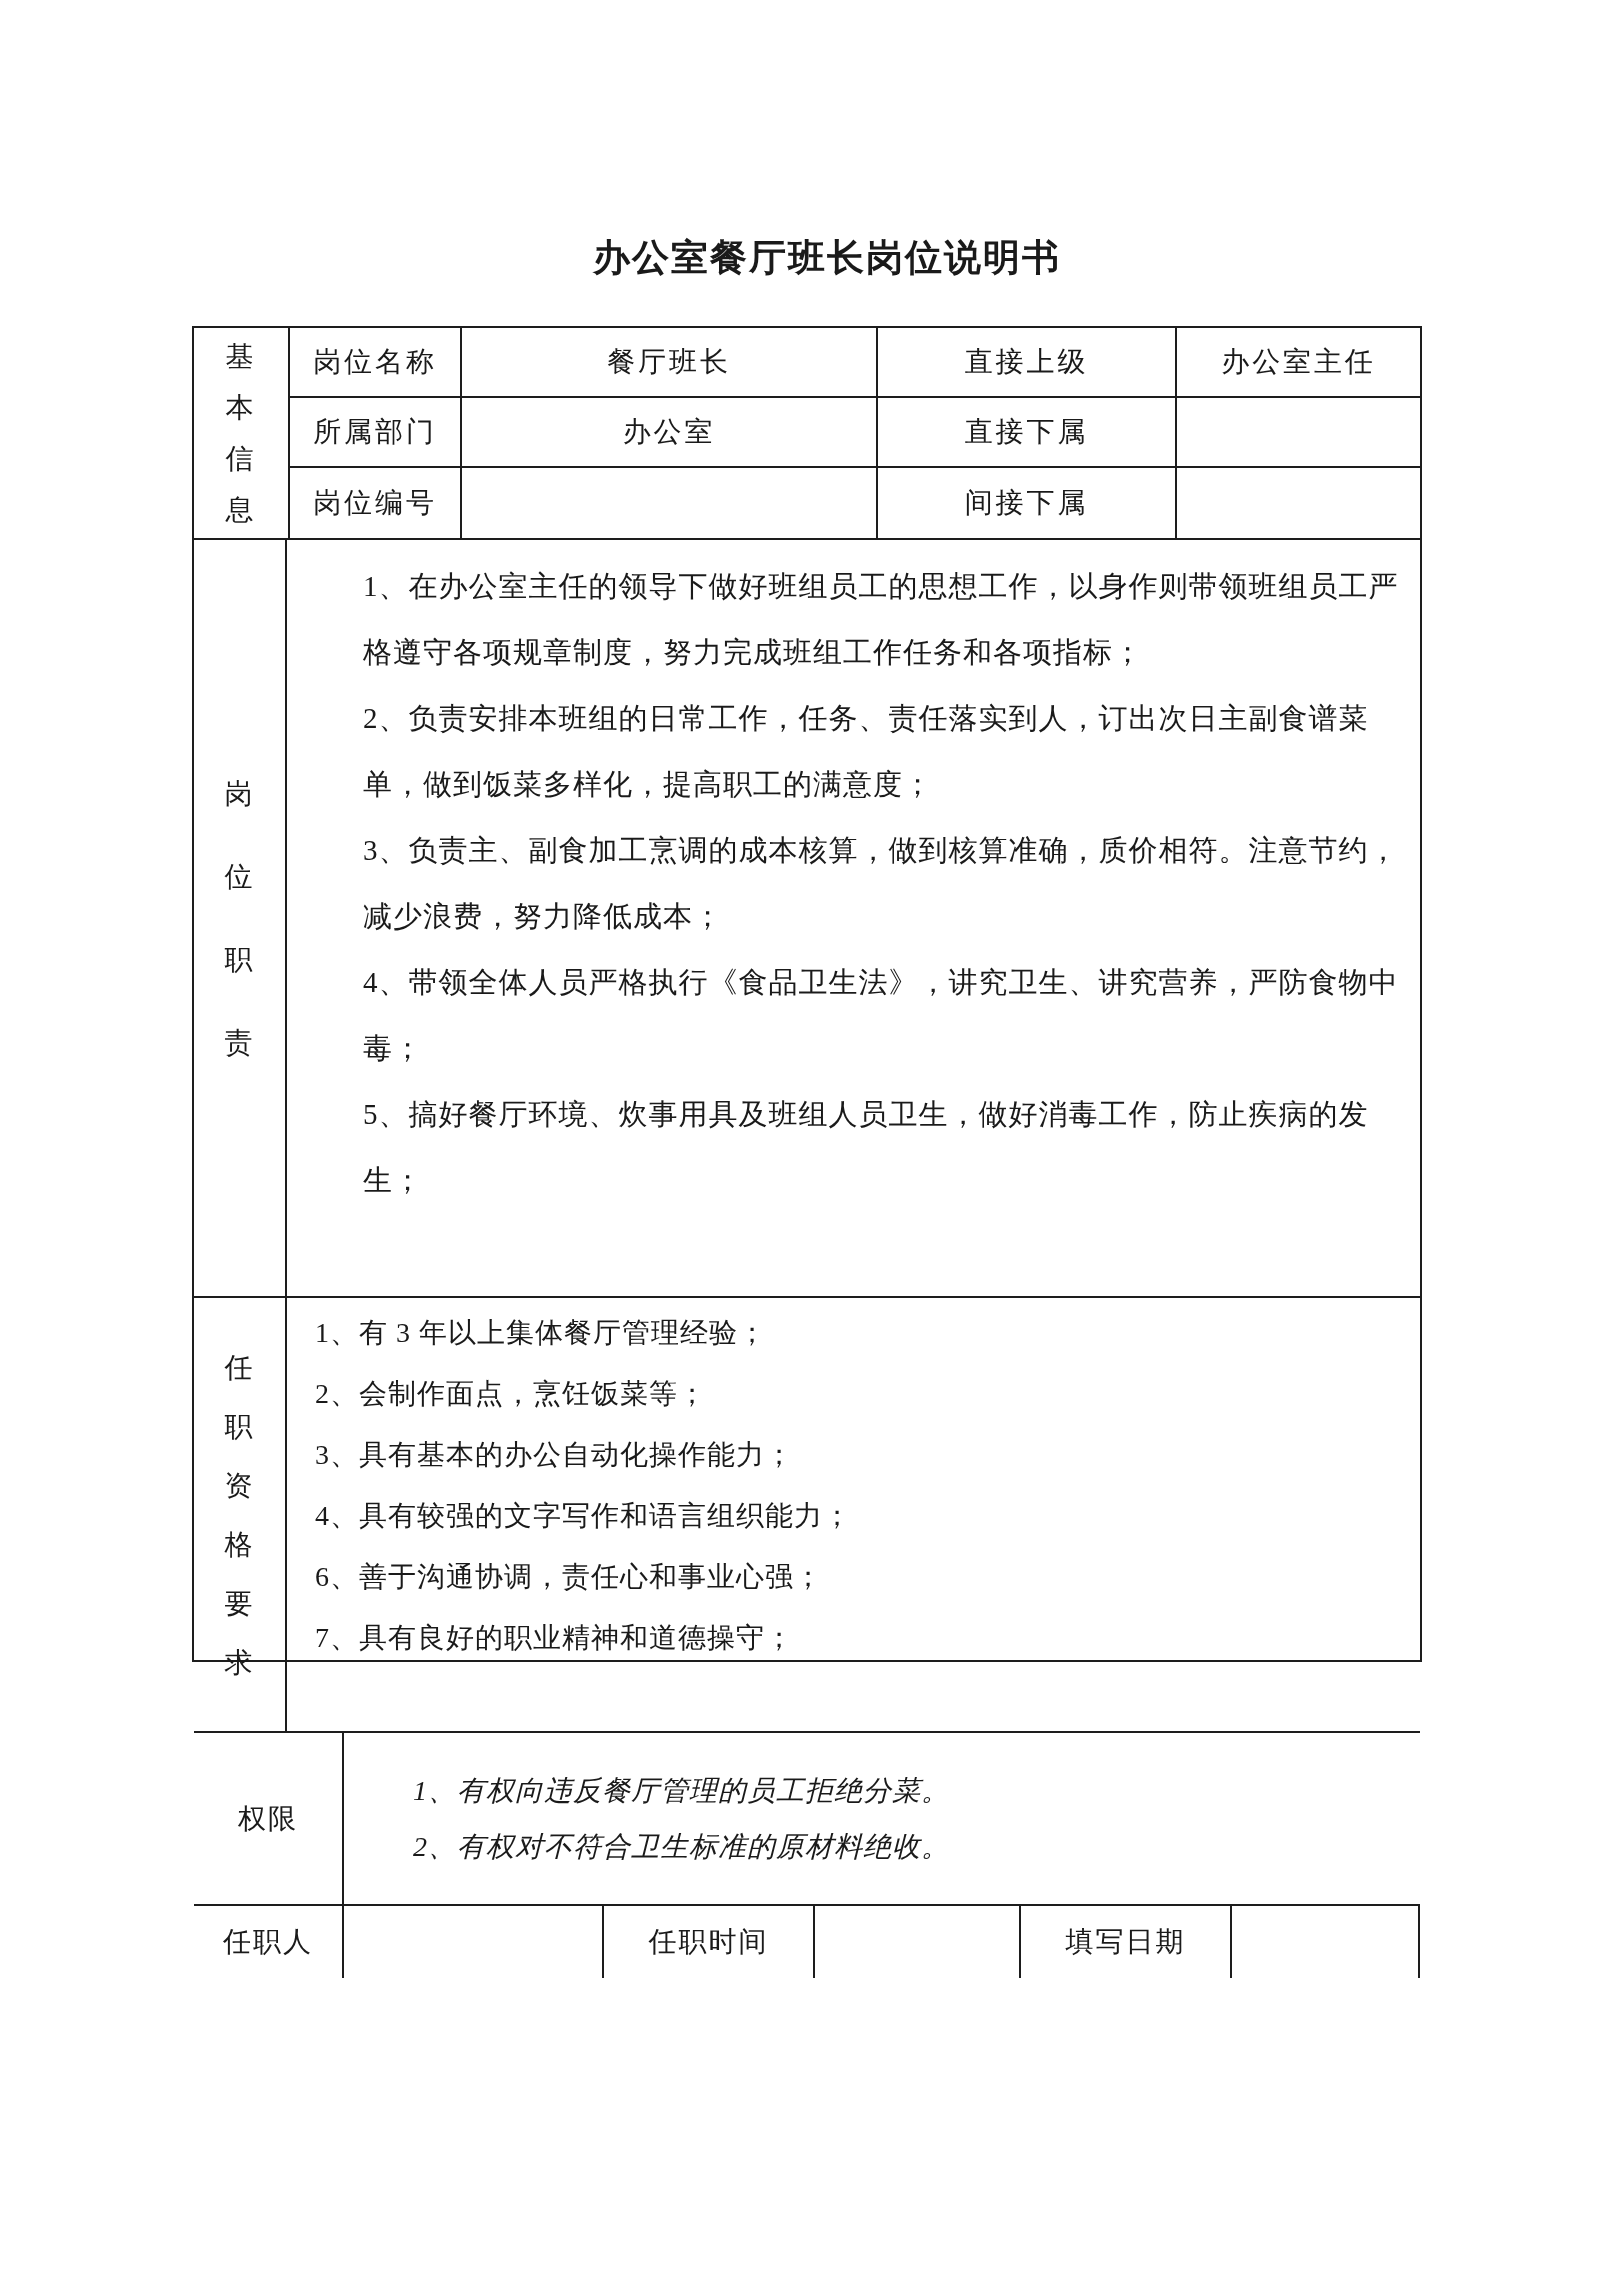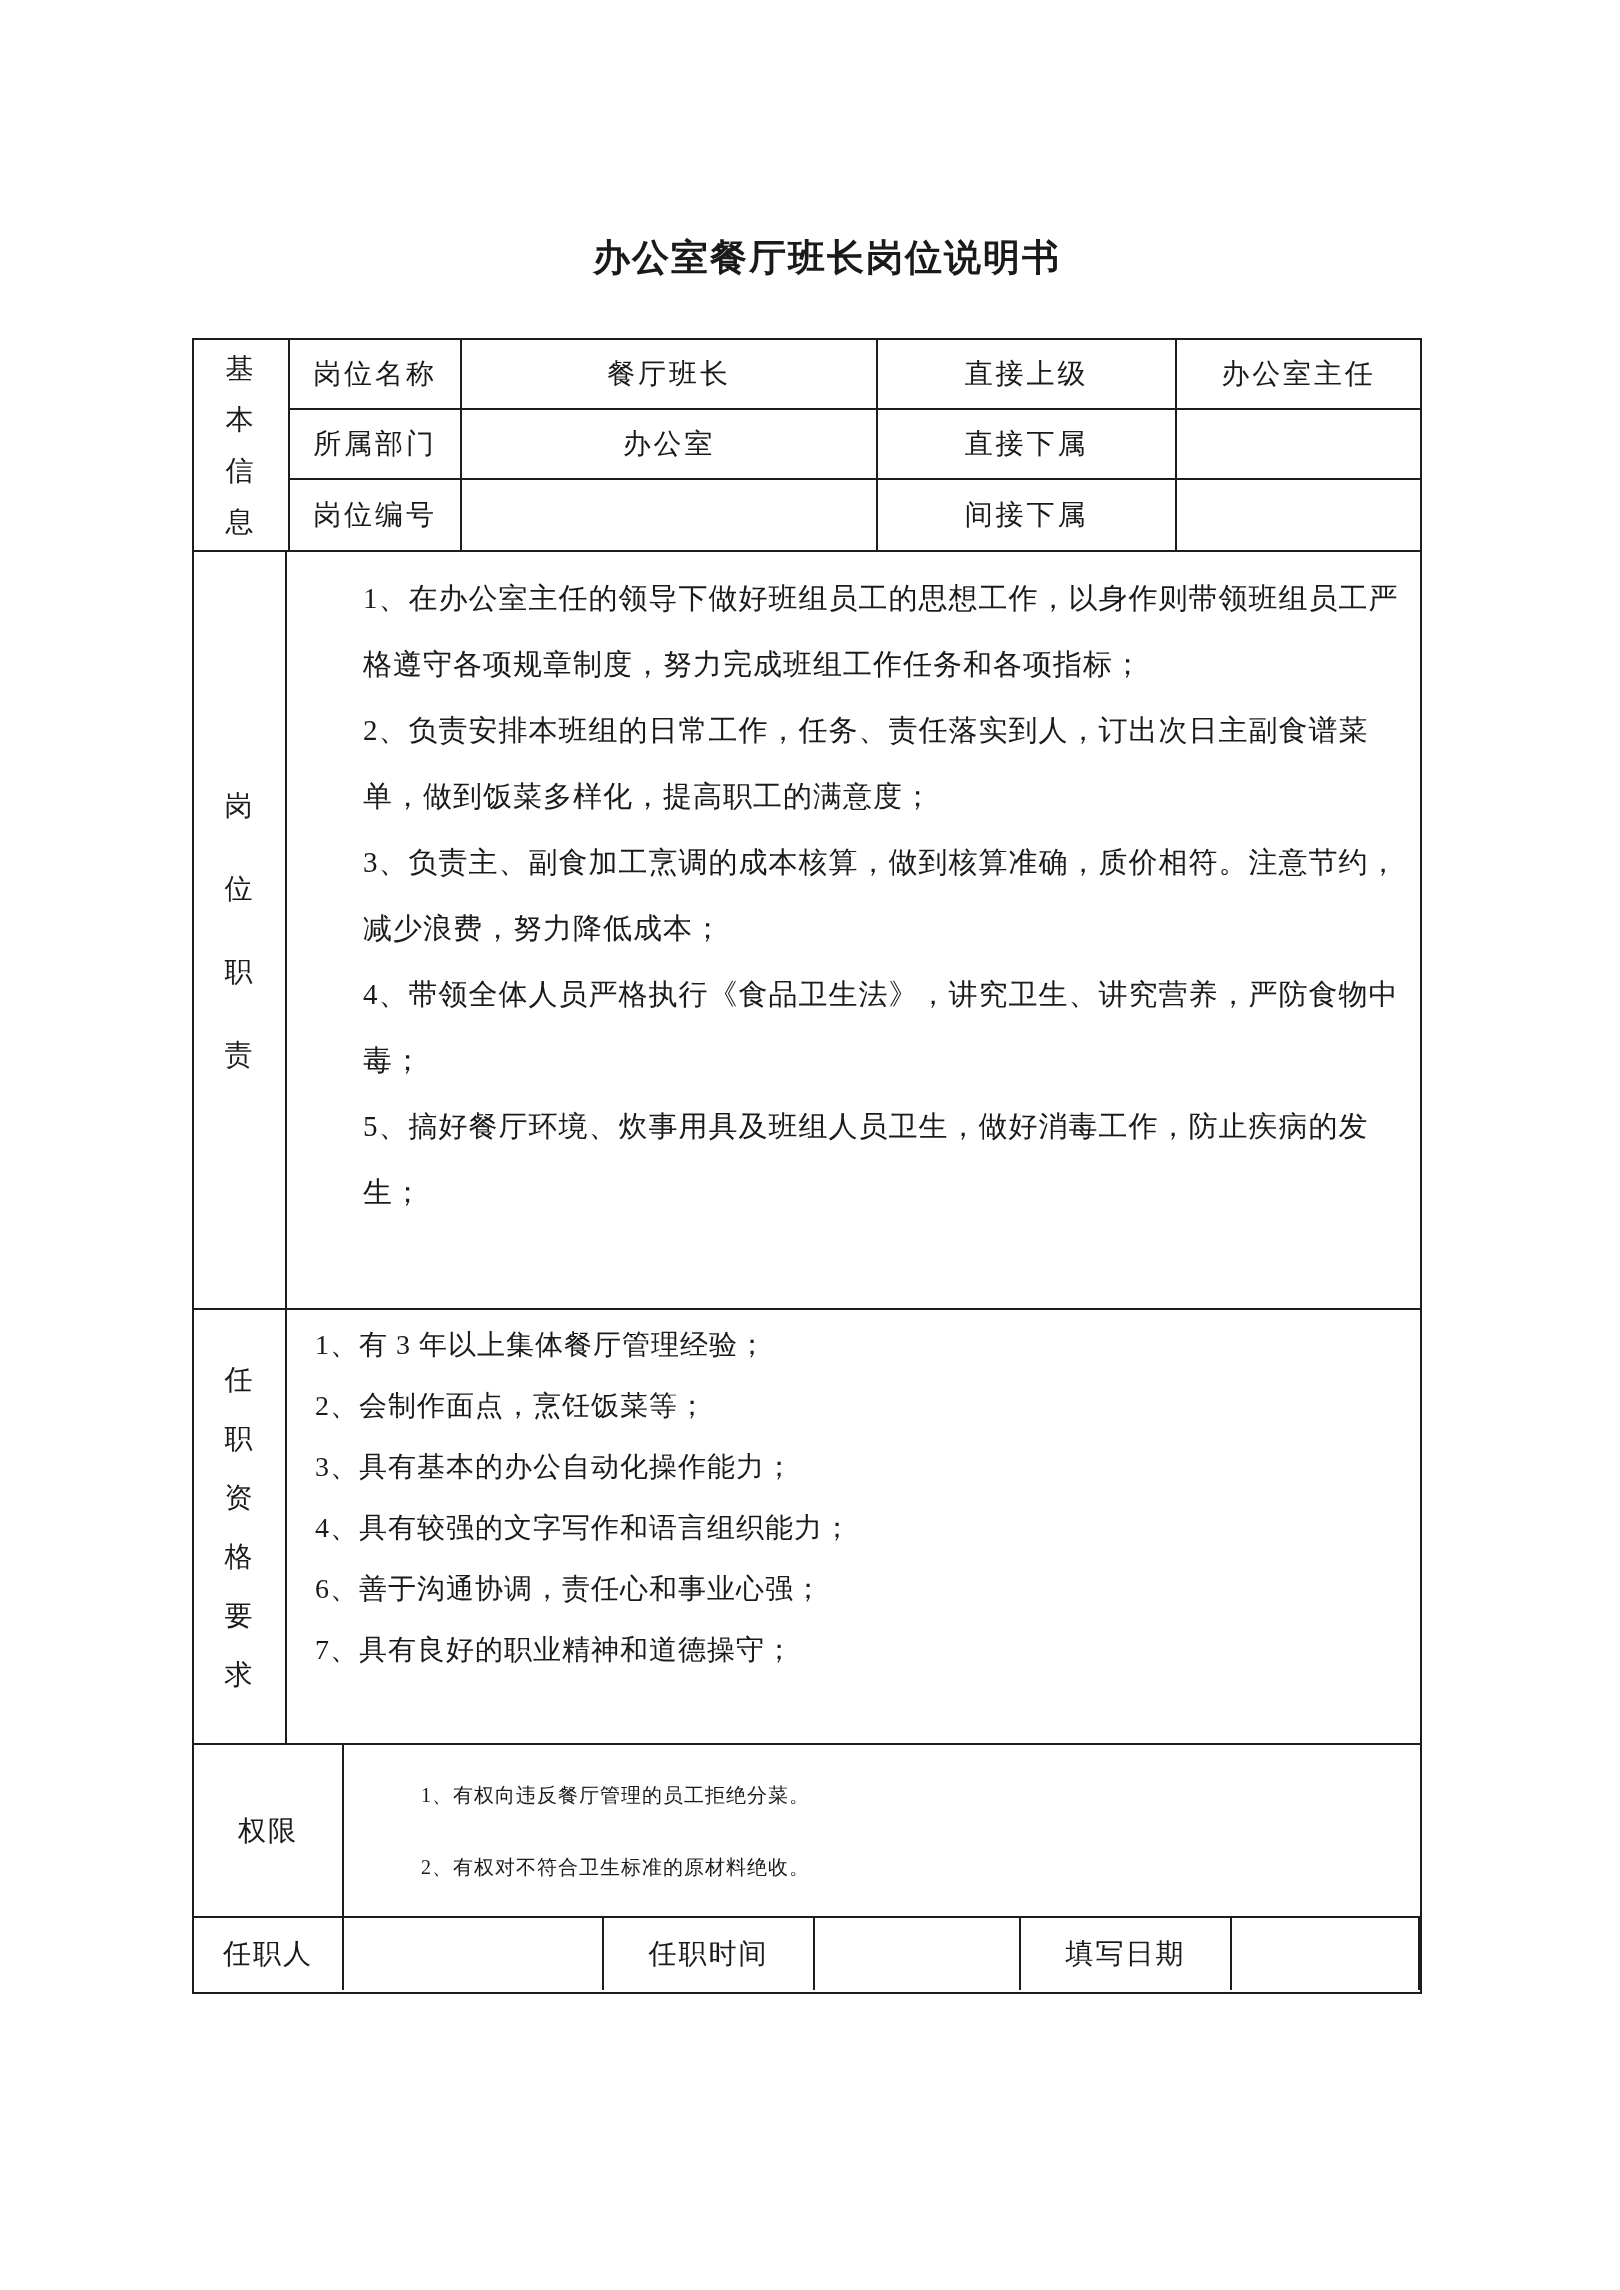--- a/index.html
+++ b/index.html
@@ -10,22 +10,22 @@
     color: #1a1a1a;
     font-family: "Liberation Serif", "DejaVu Serif", serif;
     position: relative;
   }
   .title {
     position: absolute; top: 225px; left: 9px; width: 100%;
     margin: 8px; text-align: center;
     font-size: 37px; font-weight: bold; letter-spacing: 2px;
   }
   .doc-table {
-    position: absolute; left: 192px; top: 338px;
-    width: 1230px; height: 1656px;
+    position: absolute; left: 192px; top: 326px;
+    width: 1230px; height: 1336px;
     border: 2.9px solid #1d1d1d;
   }
   .sec + .sec { border-top: 2.9px solid #1d1d1d; }
 
   
   .sec-basic {
     height: 210px; display: grid;
     grid-template-columns: 96px 172px 416px 299px 1fr;
     grid-template-rows: 1fr 1fr 1fr;
   }
@@ -66,21 +66,21 @@
 
   .sec-qual { height: 435px; }
   .sec-qual .content-col { padding: 3.9px 11.8px 0 28px; }
   .sec-qual p { margin: 0; font-size: 28px; line-height: 61px; letter-spacing: 1px; }
 
   .sec-auth { height: 173px; }
   .sec-auth .content-col {
     padding: 0 11.8px 0 69px;
     display: flex; flex-direction: column; justify-content: center;
   }
-  .sec-auth p { margin: 8px; font-size: 20px; line-height: 56px; letter-spacing: 1px; }
+  .sec-auth p { margin: 0; font-size: 28px; line-height: 56px; letter-spacing: 1px; font-style: italic; }
 
   
   .sec-footer { height: 74px; display: flex; }
   .sec-footer .cell {
     border-right: 2px solid #1d1d1d;
     display: flex; align-items: center; justify-content: center;
     font-size: 28px; letter-spacing: 2px; overflow: hidden;
   }
   .fc1 { width: 150px; } .fc2 { width: 260px; }
   .fc3 { width: 211px; } .fc4 { width: 206px; }

